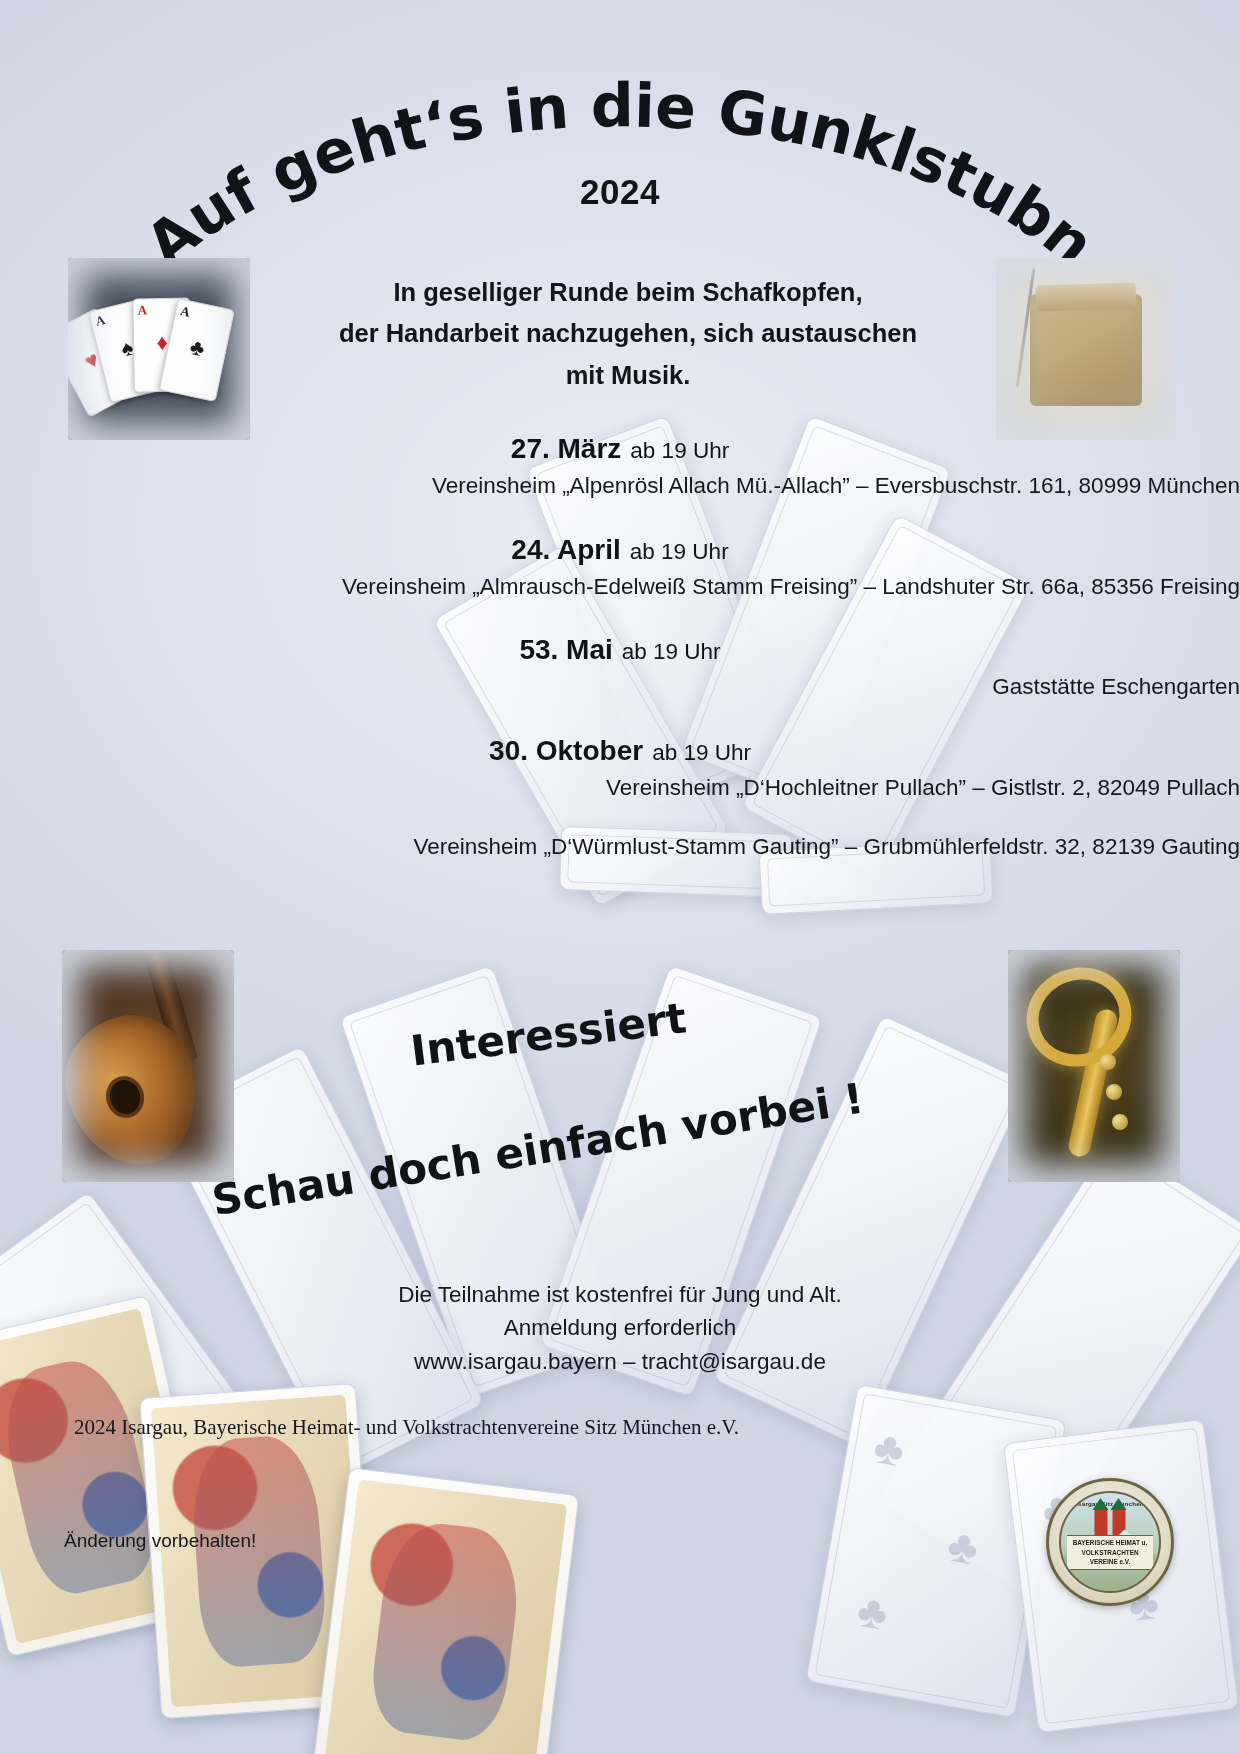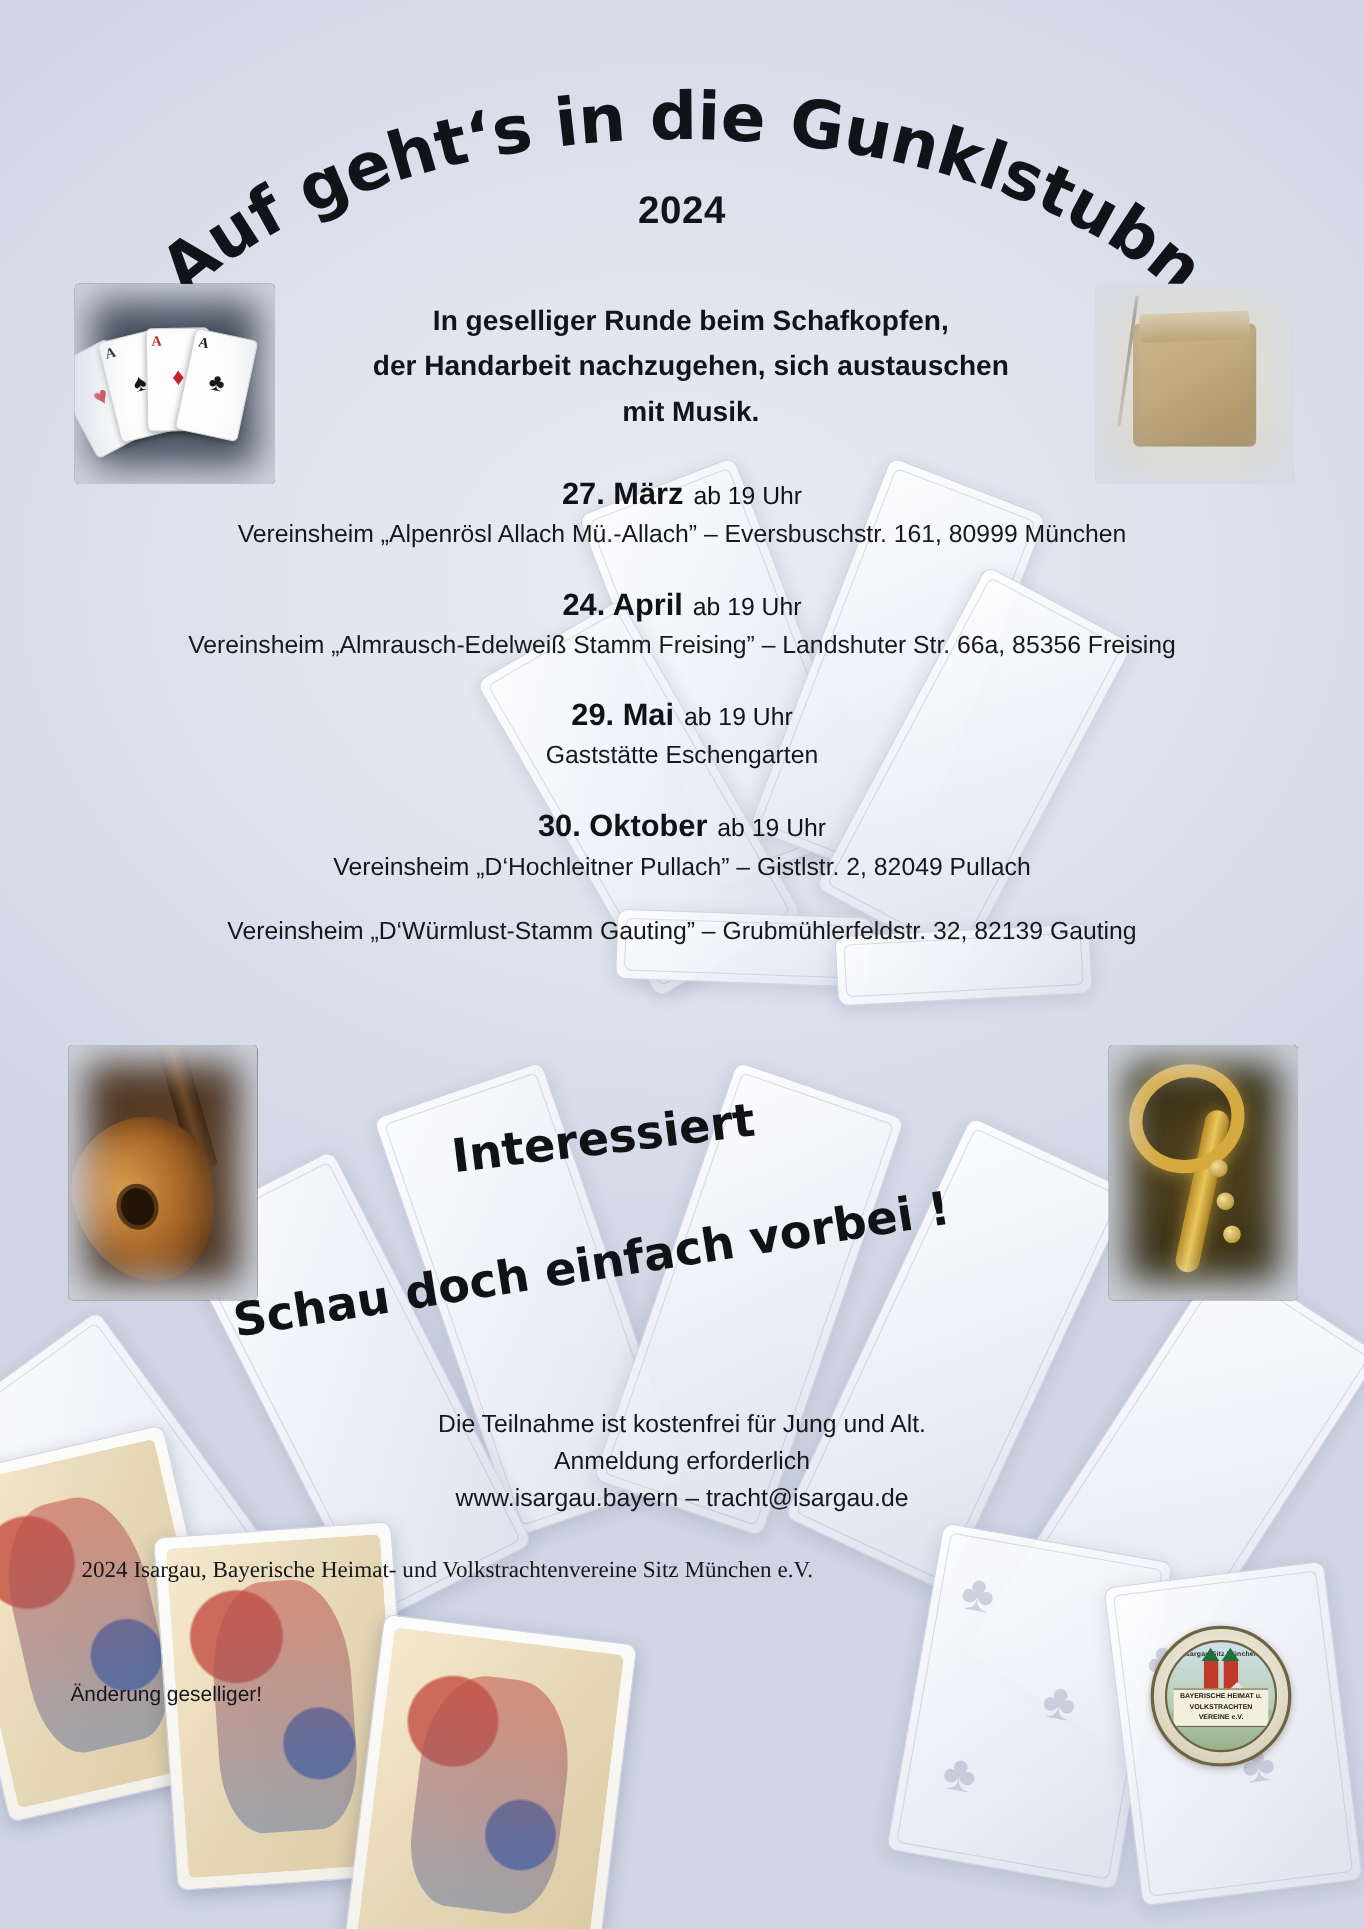--- a/index.html
+++ b/index.html
@@ -292,20 +292,21 @@
   }
   .event-head .time {
     font-size: 22.5px;
     font-weight: normal;
     margin-left: 9px;
   }
   .event-line {
     font-size: 22.5px;
     color: #16181c;
     line-height: 1.45;
+    text-align: right;
   }
 
   
   .slogan-1 {
     position: absolute;
     left: 410px;
     top: 1010px;
     font-size: 42px;
     font-weight: bold;
     color: #101216;
@@ -530,21 +531,21 @@
 
     <div class="event">
       <div class="event-head">
         <span>24. April</span><span class="time">ab 19 Uhr</span>
       </div>
       <div class="event-line">Vereinsheim „Almrausch-Edelweiß Stamm Freising” – Landshuter Str. 66a, 85356 Freising</div>
     </div>
 
     <div class="event">
       <div class="event-head">
-        <span>29. Mai</span><span class="time">ab 19 Uhr</span>
+        <span>53. Mai</span><span class="time">ab 19 Uhr</span>
       </div>
       <div class="event-line">Gaststätte Eschengarten</div>
     </div>
 
     <div class="event">
       <div class="event-head">
         <span>30. Oktober</span><span class="time">ab 19 Uhr</span>
       </div>
       <div class="event-line">Vereinsheim „D‘Hochleitner Pullach” – Gistlstr. 2, 82049 Pullach</div>
     </div>
@@ -558,21 +559,21 @@
   <div class="slogan-1">Interessiert</div>
   <div class="slogan-2">Schau doch einfach vorbei !</div>
 
   <div class="footer-info">
     <div>Die Teilnahme ist kostenfrei für Jung und Alt.</div>
     <div>Anmeldung erforderlich</div>
     <div>www.isargau.bayern – tracht@isargau.de</div>
   </div>
 
   <div class="copyright">2024 Isargau, Bayerische Heimat- und Volkstrachtenvereine Sitz München e.V.</div>
-  <div class="disclaimer">Änderung geselliger!</div>
+  <div class="disclaimer">Änderung vorbehalten!</div>
 
   <div class="emblem">
     <div class="emblem-ring"></div>
     <div class="emblem-inner">
       <div class="emblem-band-top">Isargau Sitz München</div>
       <div class="emblem-towers">
         <div class="tower"></div>
         <div class="tower"></div>
       </div>
       <div class="emblem-mountain"></div>

